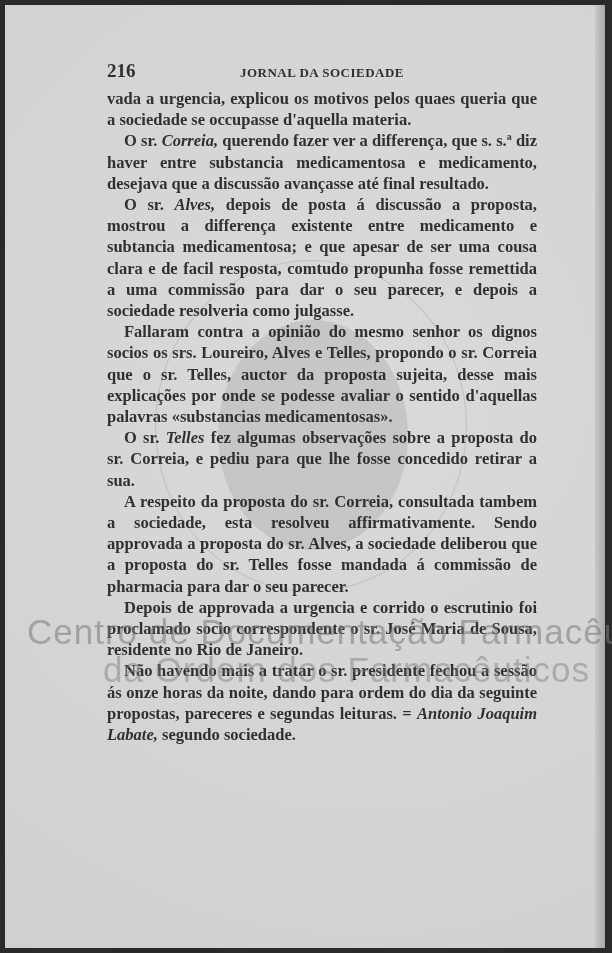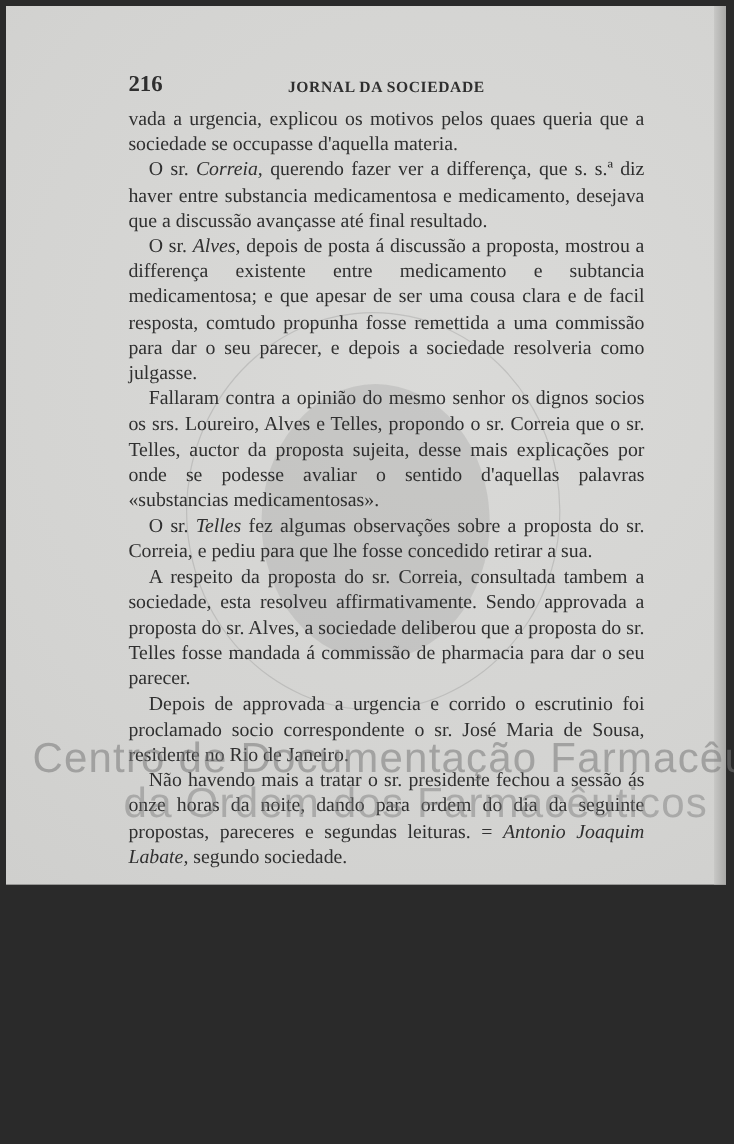--- a/index.html
+++ b/index.html
@@ -2,38 +2,38 @@
 <html><head>
   <meta charset="utf-8">
   <style>
     html, body { margin:0; padding:0; }
     body {
       width:612px; height:953px; overflow:hidden;
       background:#2a2a2a;
       position:relative;
     }
     .page {
-      position:absolute; left:5px; top:5px; width:600px; height:732px;
+      position:absolute; left:5px; top:5px; width:600px; height:943px;
       background:#d6d6d4;
       background-image: radial-gradient(circle at 60% 40%, #dadad8 0%, #d3d3d1 70%, #cfcfcd 100%);
     }
     .spine {
       position:absolute; right:0; top:0; width:10px; height:100%;
       background:linear-gradient(to right, #c8c8c6, #a8a8a6);
     }
     .header {
       position:absolute; left:102px; top:55px; width:430px; height:24px;
       font-family:"Liberation Serif", serif; color:#2f2f2f;
     }
     .page-num { position:absolute; left:0; top:0; font-size:19px; font-weight:bold; }
     .running-title { position:absolute; left:0; right:0; top:5px; text-align:center; font-size:13px; font-weight:bold; letter-spacing:0.5px; }
     .body-text {
       position:absolute; left:102px; top:83px; width:430px;
       font-family:"Liberation Serif", serif; font-size:16.5px; line-height:21.2px;
-      color:#303030; text-align:justify;
+      color:#303030; text-align:justify;font-weight:bold;
     }
     .body-text p { margin:0; text-indent:17px; }
     .body-text p.cont { text-indent:0; }
     .body-text i { font-style:italic; }
     .watermark-seal {
       position:absolute; left:213px; top:315px; width:190px; height:230px;
       border-radius:50%; background:rgba(150,150,150,0.28);
     }
     .watermark-ring {
       position:absolute; left:150px; top:255px; width:310px; height:330px;

